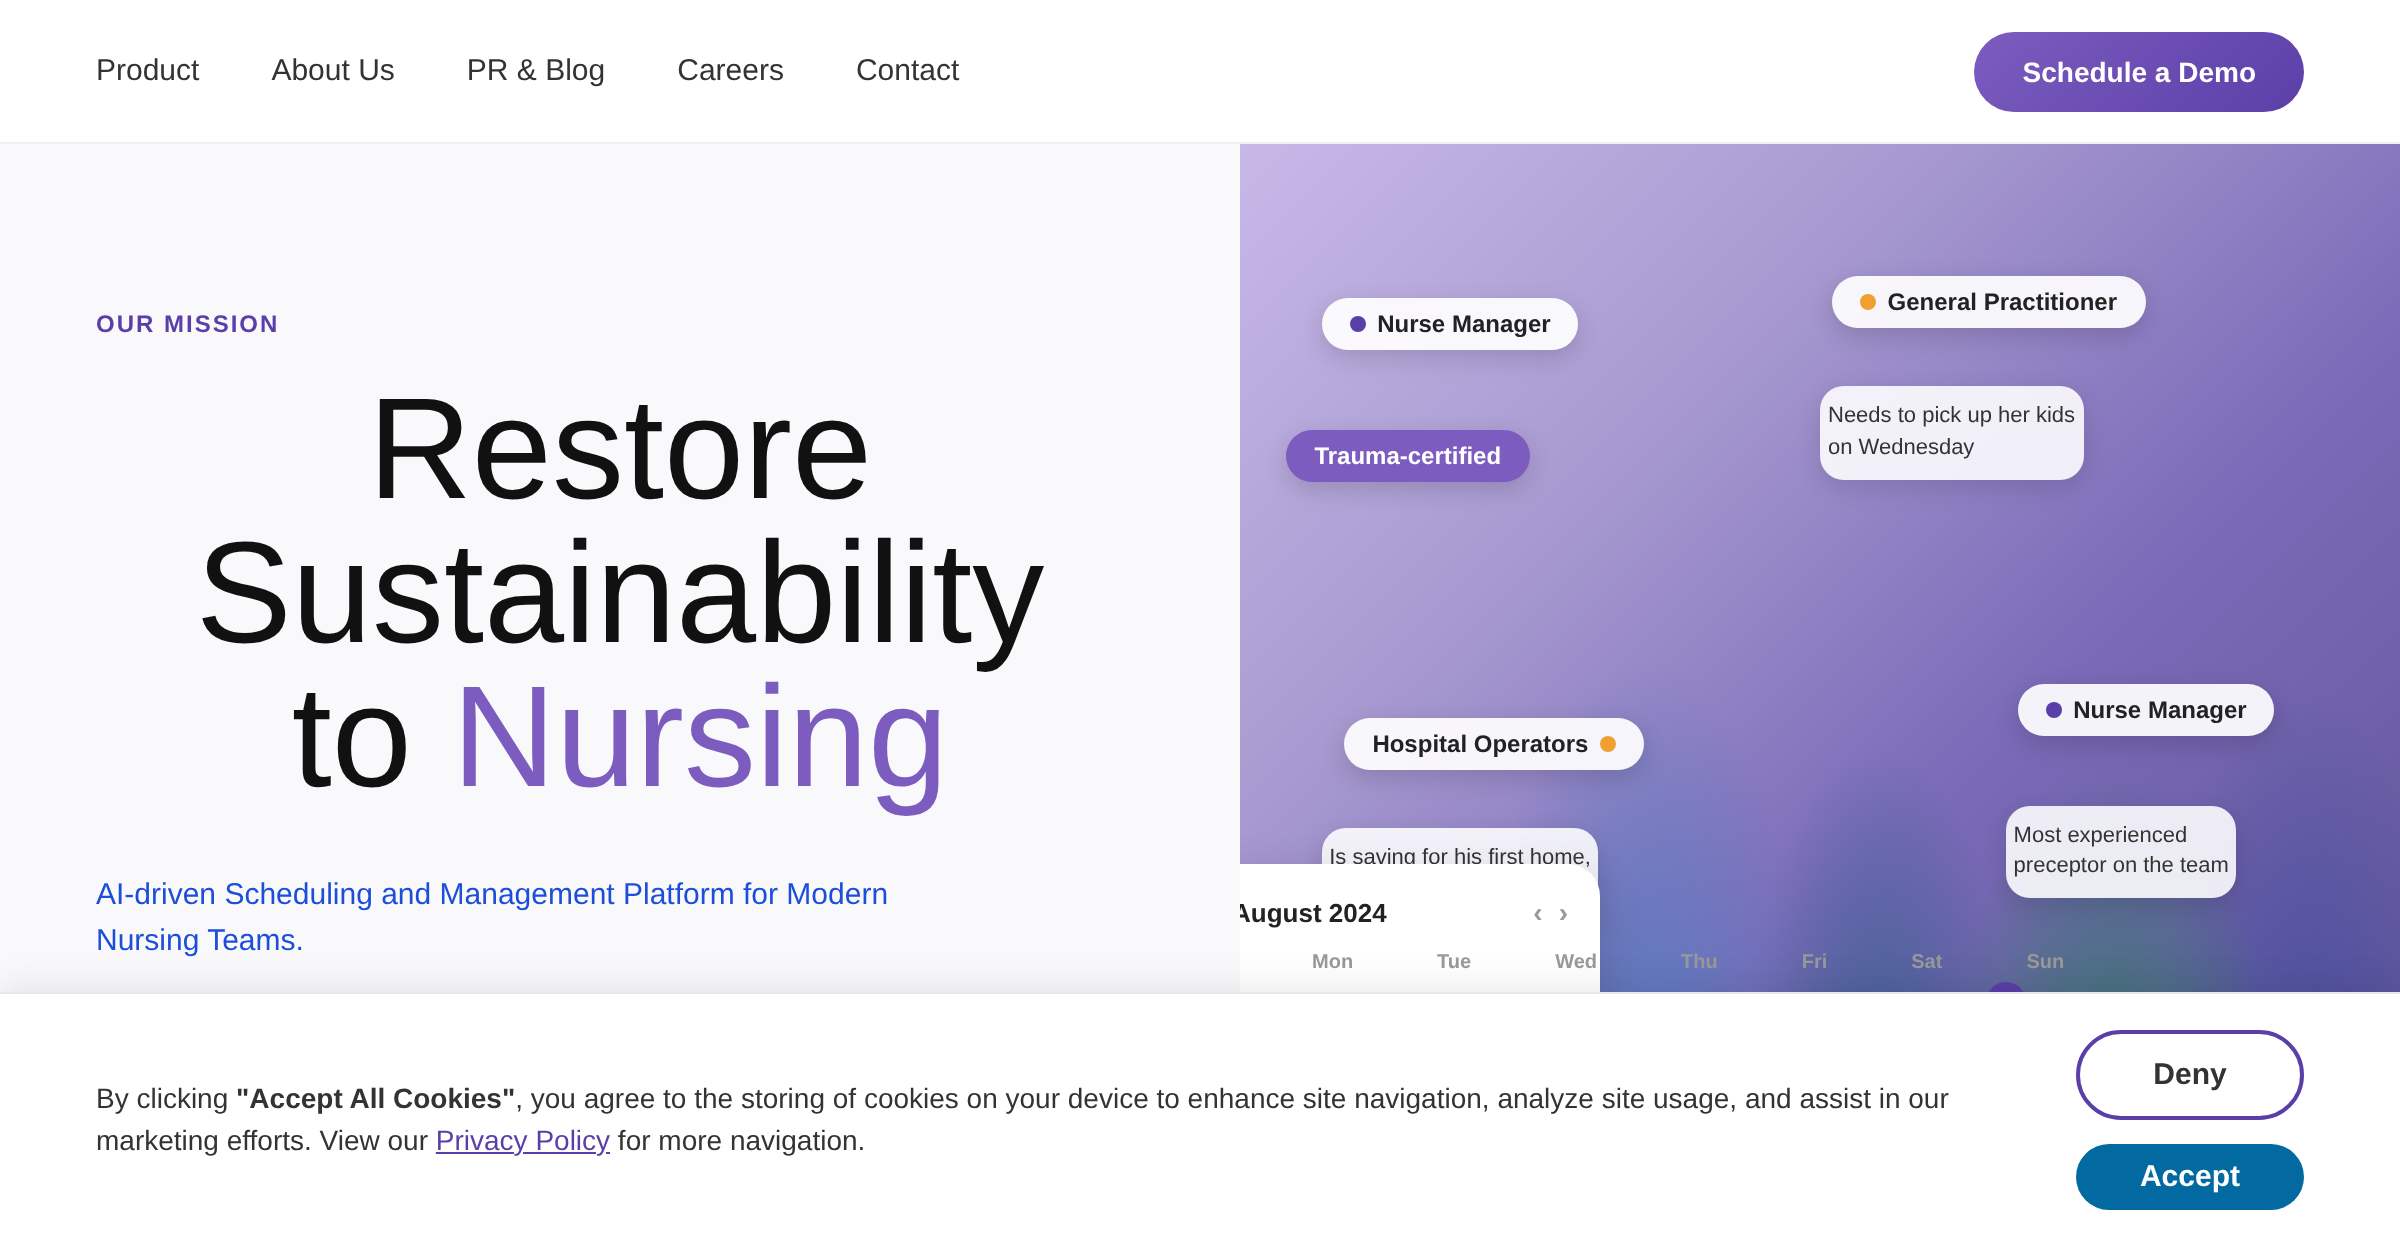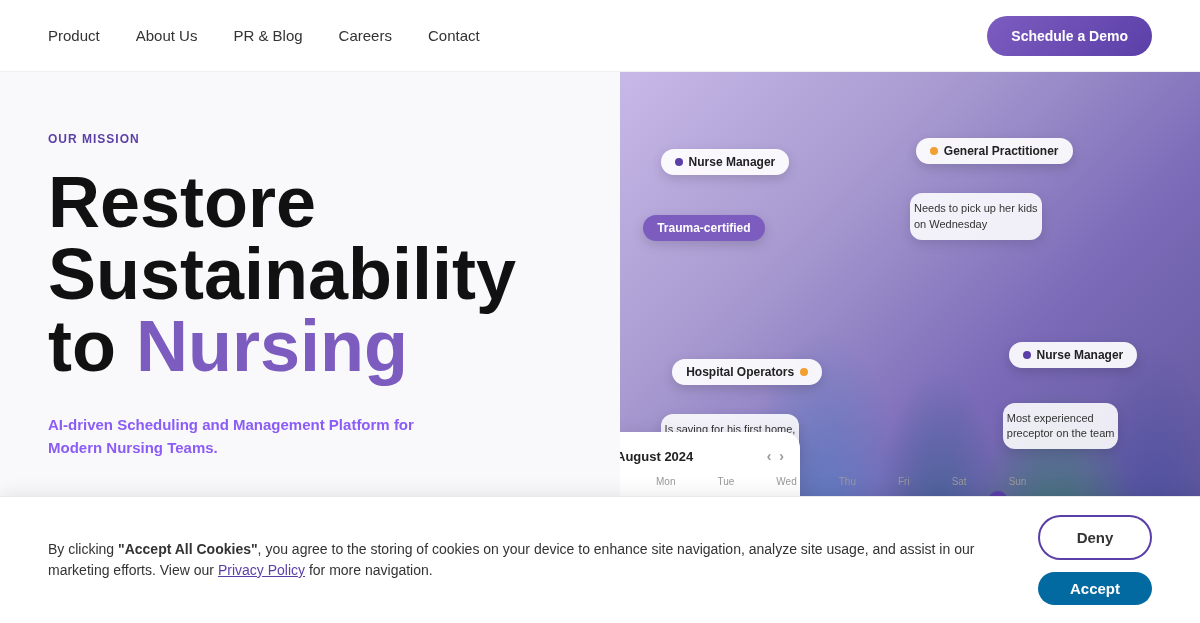--- a/index.html
+++ b/index.html
@@ -69,38 +69,39 @@
       position: relative;
       z-index: 2;
     }
     .mission-label {
       font-size: 12px;
       font-weight: 700;
       color: #5b3fa8;
       letter-spacing: 1px;
       text-transform: uppercase;
       margin-bottom: 20px;
+      margin-top: 23px;
     }
     .hero-heading {
       font-size: 72px;
-      font-weight: 700;
+      font-weight: 400;
       line-height: 1.0;
       color: #111;
       margin-bottom: 32px;
+      text-align: center;
     }
     .hero-heading .purple {
       color: #7c5cbf;
     }
     .hero-subtitle {
       font-size: 15px;
-      color: #8b5cf6;
+      color: #1d4ed8;
       line-height: 1.5;
       max-width: 400px;
       margin-top: 20px;
-      font-weight: bold;
     }
 
     
     .hero-right {
       flex: 1;
       position: relative;
       overflow: hidden;
     }
     .hero-image-bg {
       position: absolute;
@@ -174,21 +175,21 @@
       color: #222;
     }
     .cal-nav { color: #999; font-size: 14px; cursor: pointer; }
     .calendar-grid {
       display: grid;
       grid-template-columns: repeat(7, 1fr);
       gap: 2px;
       text-align: center;
       font-size: 10px;
     }
-    .cal-day-header { color: #999; font-weight: 400; padding: 2px 0; margin-left: 40px; }
+    .cal-day-header { color: #999; font-weight: 700; padding: 2px 0; margin-left: 40px; }
     .cal-day {
       padding: 3px 2px;
       border-radius: 50%;
       font-size: 10px;
       color: #333;
       line-height: 1.4;
       position: relative;
     }
     .cal-day.other-month { color: #ccc; }
     .cal-day.today {

